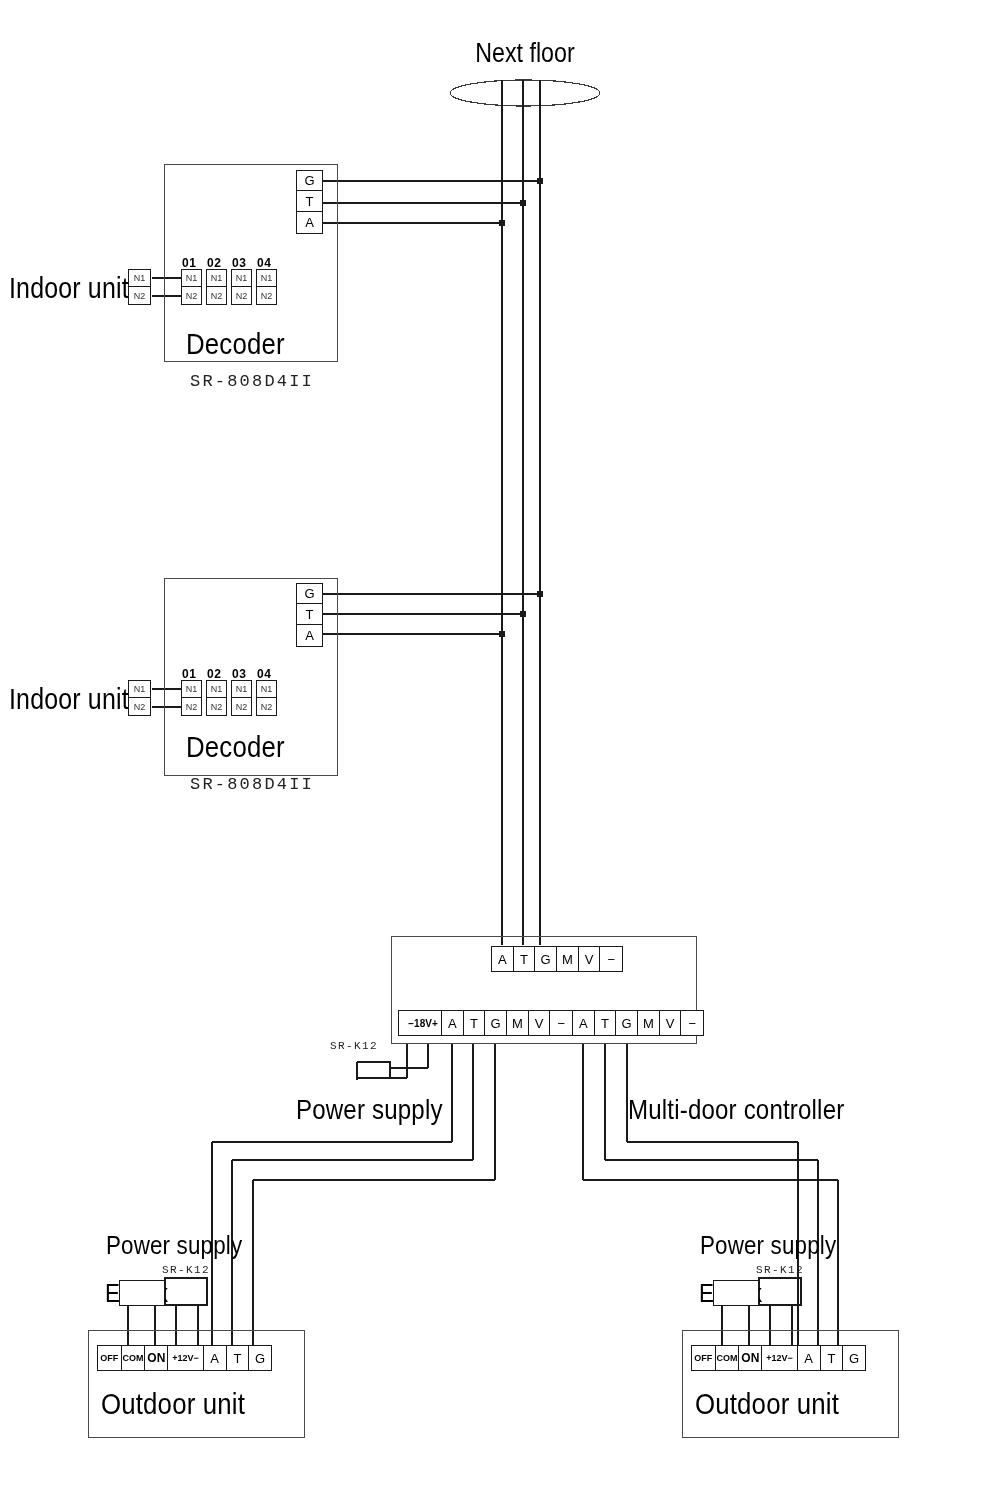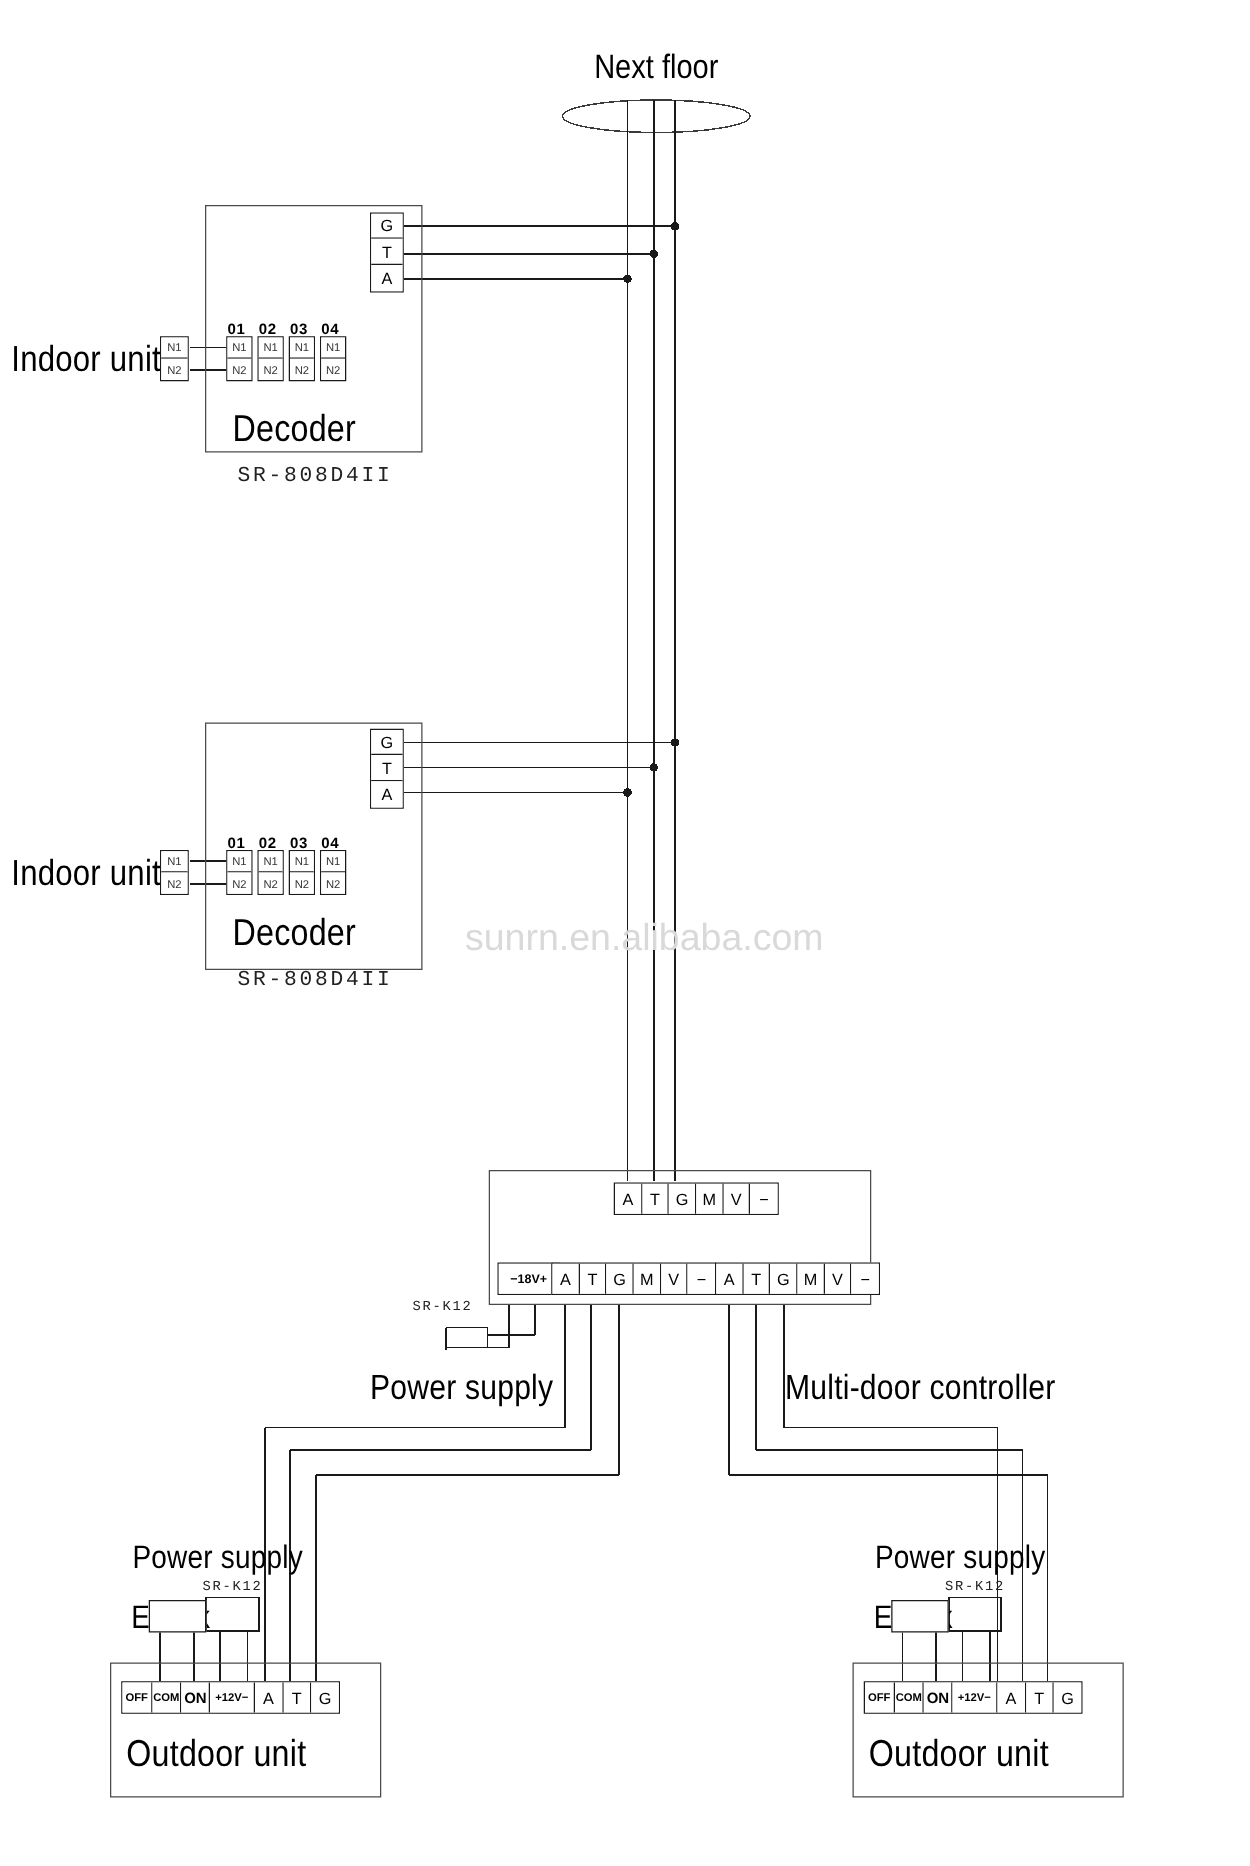--- a/index.html
+++ b/index.html
@@ -193,21 +193,20 @@
 
   <div class="lbl big" style="left:186px;top:730px;font-size:30px;">Decoder</div>
   <div class="lbl mono" style="left:190px;top:775px;font-size:17px;">SR-808D4II</div>
 
   <div class="lbl big" style="left:9px;top:683px;font-size:29px;">Indoor unit</div>
   <div class="strip vert" style="left:128px;top:680px;width:23px;height:36px;">
     <div class="cell" style="height:18px;font-size:9px;color:#333;">N1</div>
     <div class="cell" style="height:18px;font-size:9px;color:#333;">N2</div>
   </div>
 
-  <div class="watermark" style="left:372px;top:734px;">sunrn.en.alibaba.com</div>
 
   <div class="box" style="left:391px;top:936px;width:306px;height:108px;"></div>
 
   <div class="strip" style="left:491px;top:946px;width:132px;height:26px;">
     <div class="cell" style="width:22px;font-size:13px;">A</div>
     <div class="cell" style="width:22px;font-size:13px;">T</div>
     <div class="cell" style="width:22px;font-size:13px;">G</div>
     <div class="cell" style="width:22px;font-size:13px;">M</div>
     <div class="cell" style="width:22px;font-size:13px;">V</div>
     <div class="cell" style="width:22px;font-size:13px;">−</div>

